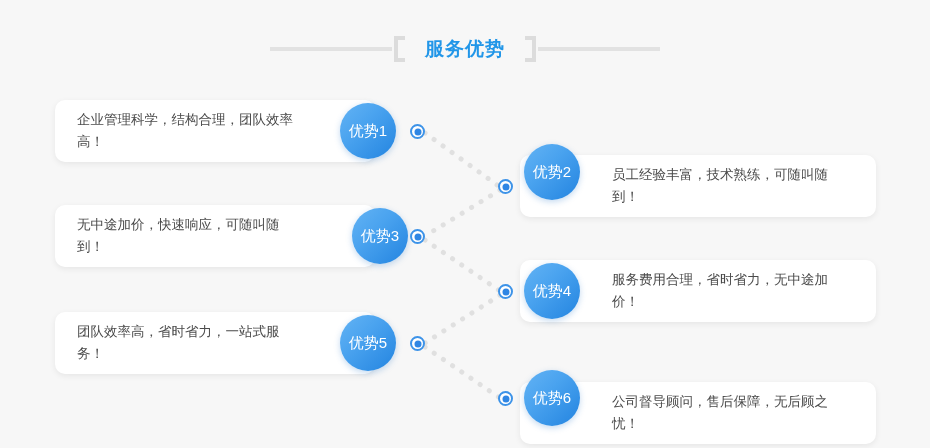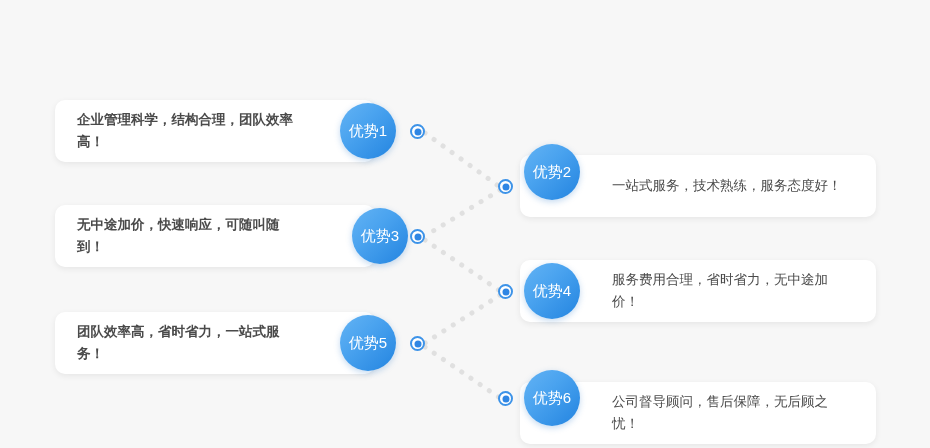--- a/index.html
+++ b/index.html
@@ -74,21 +74,21 @@
   .card {
     position: absolute;
     height: 62px;
     background: #ffffff;
     border-radius: 10px;
     box-shadow: 0 2px 6px rgba(0,0,0,0.07);
     box-sizing: border-box;
     display: flex;
     align-items: center;
   }
-  .card.left  { left: 55px;  width: 320px; font-weight: bold; }
+  .card.left  { left: 55px;  width: 320px; }
   .card.right { left: 520px; width: 356px; }
 
   .card-text {
     font-size: 13.5px;
     line-height: 22px;
     color: #4a4a4a;
   }
   .card.left  .card-text { padding: 0 72px 0 22px; }
   .card.right .card-text { padding: 0 22px 0 92px; }
 
@@ -139,39 +139,46 @@
     width: 930px;
     height: 448px;
     pointer-events: none;
   }
 </style>
 </head>
 <body>
 
 <div class="page">
 
+  <div class="heading">
+    <div class="rule"></div>
+    <div class="bracket left"></div>
+    <div class="heading-text">服务优势</div>
+    <div class="bracket right"></div>
+    <div class="rule"></div>
+  </div>
 
   <svg class="connectors" width="930" height="448" viewBox="0 0 930 448">
     <g id="connector-group" stroke="#e0e0e0" stroke-width="5" stroke-linecap="round" stroke-dasharray="0.1 11">
         <line x1="425" y1="133" x2="500" y2="187"></line>
         <line x1="500" y1="190" x2="425" y2="236"></line>
         <line x1="425" y1="240" x2="500" y2="291"></line>
         <line x1="500" y1="295" x2="425" y2="343"></line>
         <line x1="425" y1="347" x2="500" y2="398"></line>
       </g>
   </svg>
 
   <div id="items-root">
       <div class="card left" style="top: 100px;">
         <div class="card-text">企业管理科学，结构合理，团队效率高！</div>
       </div>
       <div class="badge" style="left: 340px; top: 103px;">优势1</div>
       <div class="marker" style="left: 410px; top: 124px;"></div>
       <div class="card right" style="top: 155px;">
-        <div class="card-text">一站式服务，技术熟练，服务态度好！</div>
+        <div class="card-text">员工经验丰富，技术熟练，可随叫随到！</div>
       </div>
       <div class="badge" style="left: 524px; top: 144px;">优势2</div>
       <div class="marker" style="left: 498px; top: 179px;"></div>
       <div class="card left" style="top: 205px;">
         <div class="card-text">无中途加价，快速响应，可随叫随到！</div>
       </div>
       <div class="badge" style="left: 352px; top: 208px;">优势3</div>
       <div class="marker" style="left: 410px; top: 229px;"></div>
       <div class="card right" style="top: 260px;">
         <div class="card-text">服务费用合理，省时省力，无中途加价！</div>

